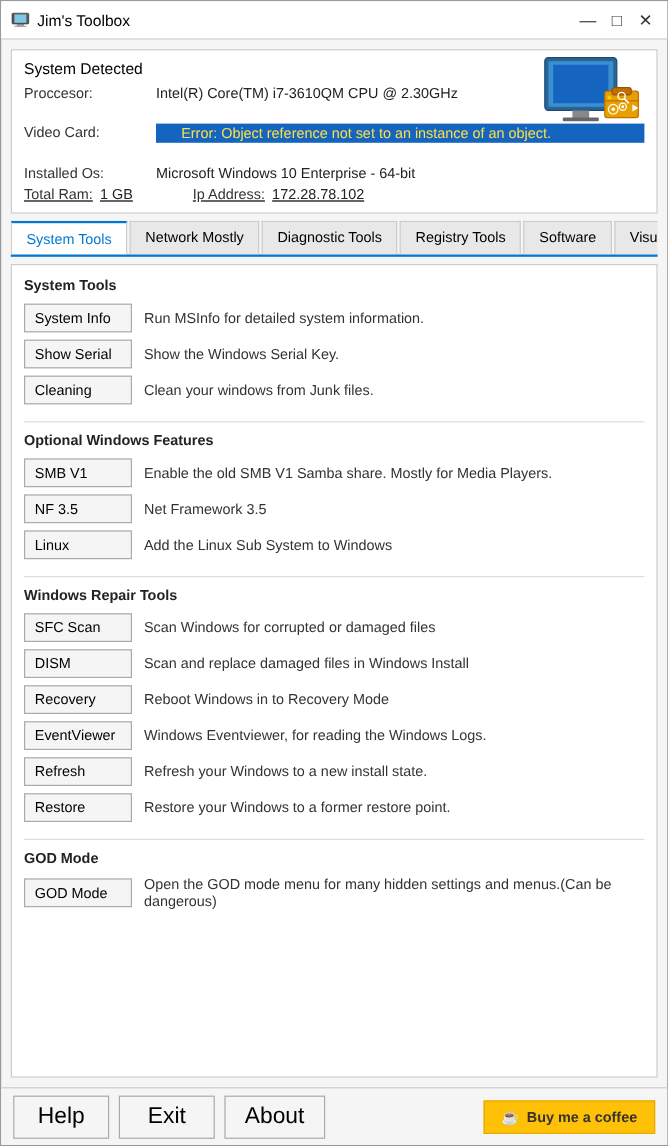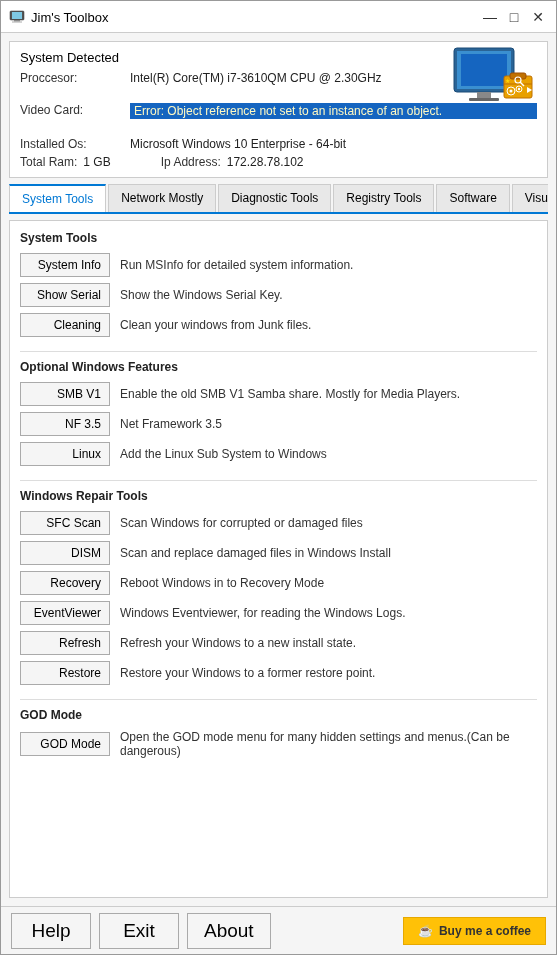--- a/index.html
+++ b/index.html
@@ -82,22 +82,22 @@
     .sys-info-grid {
       display: grid;
       grid-template-columns: 110px 1fr;
       gap: 18px 0;
       font-size: 12px;
     }
     .sys-label { color: #333; font-weight: 500; }
     .sys-value { color: #222; }
     .sys-value.error {
       background: #1565C0;
-      color: #fef9c3;
-      padding: 1px 4px;
+      color: #fde047;
+      padding: 1px 21px;
     }
     .sys-row-inline {
       display: flex;
       gap: 20px;
       margin-top: 2px;
     }
     .sys-row-inline .pair {
       display: flex;
       gap: 6px;
     }
@@ -151,21 +151,21 @@
       gap: 10px;
     }
     .tool-btn {
       min-width: 90px;
       width: 90px;
       padding: 4px 8px;
       background: #f5f5f5;
       border: 1px solid #aaa;
       cursor: pointer;
       font-size: 12px;
-      text-align: right;
+      text-align: left;
       white-space: nowrap;
     }
     .tool-desc {
       font-size: 12px;
       color: #333;
       flex: 1;
     }
     .divider {
       border: none;
       border-top: 1px solid #ddd;
@@ -268,21 +268,21 @@
       </div>
 
       <div class="sys-info-grid">
         <span class="sys-label">Proccesor:</span>
         <span class="sys-value">Intel(R) Core(TM) i7-3610QM CPU @ 2.30GHz</span>
         <span class="sys-label">Video Card:</span>
         <span class="sys-value error">Error: Object reference not set to an instance of an object.</span>
         <span class="sys-label">Installed Os:</span>
         <span class="sys-value">Microsoft Windows 10 Enterprise - 64-bit</span>
       </div>
-      <div class="sys-row-inline" style="margin-top:4px; font-size:12px;">
+      <div class="sys-row-inline" style="margin-top:4px; font-size:12px;text-decoration:underline;">
         <div class="pair">
           <span class="sys-label">Total Ram:</span>
           <span class="sys-value">1 GB</span>
         </div>
         <div class="pair" style="margin-left:30px;">
           <span class="sys-label">Ip Address:</span>
           <span class="sys-value">172.28.78.102</span>
         </div>
       </div>
     </div>

